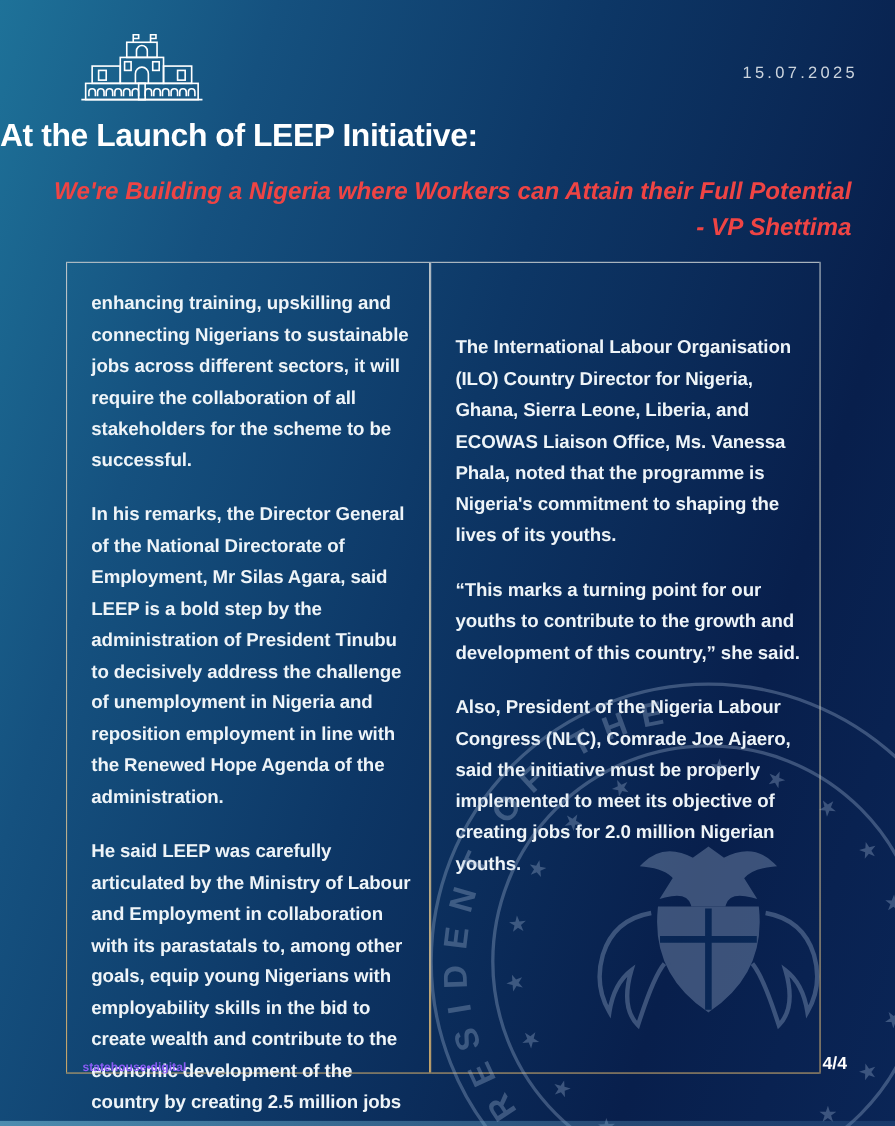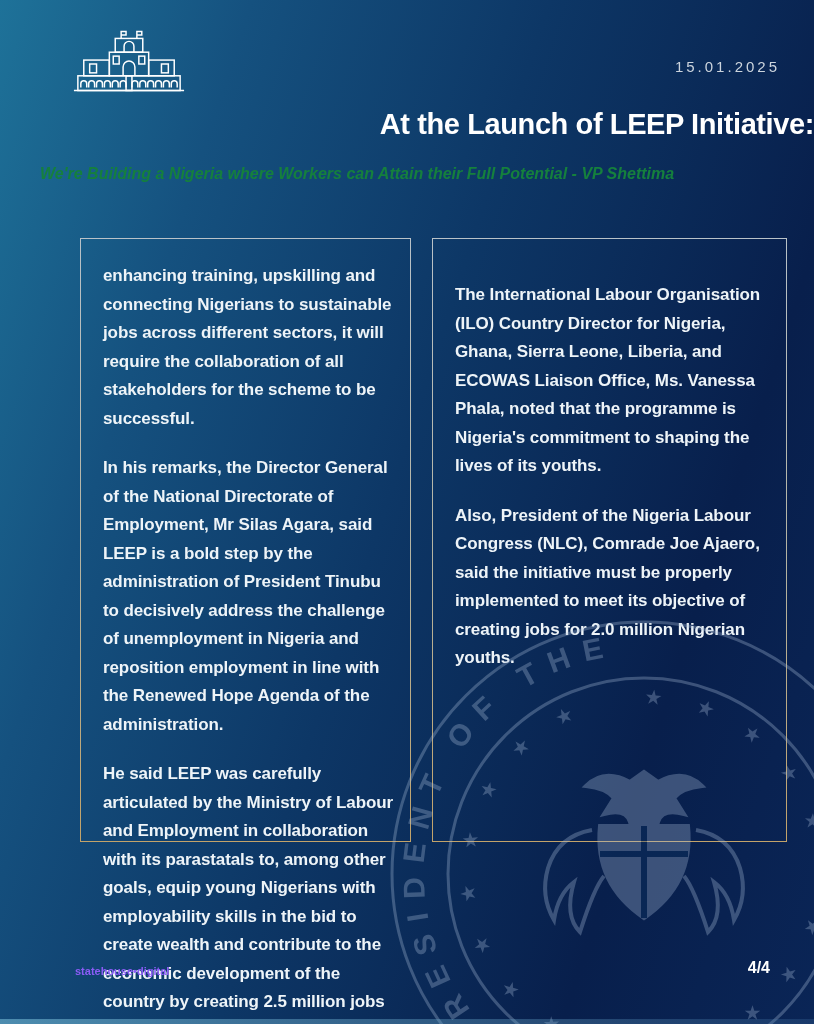--- a/index.html
+++ b/index.html
@@ -16,42 +16,41 @@
   .page { position:absolute; inset:0; }
 
   
   .logo { position:absolute; left:70px; top:28px; width:118px; height:72px; }
   .date {
     position:absolute; top:58px; right:34px;
     font-size:15px; letter-spacing:3px; color:#ccd4dd; font-weight:400;
   }
   .title {
     position:absolute; top:108px; left:0; width:100%;
-    text-align:right; font-size:29px; font-weight:800; letter-spacing:-0.4px;
+    text-align:left; font-size:29px; font-weight:800; letter-spacing:-0.4px;
     color:#ffffff;
-    padding-left:24px;
   }
   .subtitle {
     position:absolute; top:157px; left:40px; right:40px;
-    text-align:left; font-style:italic; font-weight:700;
-    font-size:16px; line-height:33px; color:#15803d;
+    text-align:right; font-style:italic; font-weight:700;
+    font-size:22px; line-height:33px; color:#ef4444;
   }
 
   
   .columns {
-    position:absolute; left:80px; top:238px; width:707px; height:604px;
-    display:flex; gap:21px;
+    position:absolute; left:60px; top:238px; width:707px; height:738px;
+    display:flex; 
   }
   .col {
     border:1.5px solid;
     border-image:linear-gradient(to bottom, #b9c2c8 0%, #b4b3a0 55%, #c3a369 100%) 1;
     height:100%;
   }
   .col.left  { width:331px; padding:23px 14px 18px 22px; }
-  .col.right { width:355px; padding:42px 16px 18px 22px; }
+  .col.right { width:355px; padding:63px 16px 18px 22px; }
   .col p {
     font-size:17px; line-height:28.5px; font-weight:700;
     letter-spacing:-0.1px; color:#eef4f8; margin-bottom:21px;
   }
 
   
   .brand {
     position:absolute; left:75px; bottom:47px;
     font-size:11px; font-weight:700; color:#8b5cf6;
   }
@@ -108,36 +107,37 @@
         <use href="#arch" x="71" y="52"></use>
         <use href="#arch" x="79" y="52"></use>
       <use href="#arch" x="87" y="52"></use>
         <use href="#arch" x="95" y="52"></use>
         <use href="#arch" x="103" y="52"></use>
     </g>
     <path d="M57,48 h6 v15 h-6 z"></path>
     <line x1="4" y1="63" x2="116" y2="63"></line>
   </svg>
 
-  <div class="date">15.01.2025</div>
+  <div class="date">15.07.2025</div>
 
   <h1 class="title">At the Launch of LEEP Initiative:</h1>
 
   <div class="subtitle">
     <div>We're Building a Nigeria where Workers can Attain their Full Potential - VP Shettima</div>
   </div>
 
   <div class="columns">
     <div class="col left">
       <p>enhancing training, upskilling and connecting Nigerians to sustainable jobs across different sectors, it will require the collaboration of all stakeholders for the scheme to be successful.</p>
       <p>In his remarks, the Director General of the National Directorate of Employment, Mr Silas Agara, said LEEP is a bold step by the administration of President Tinubu to decisively address the challenge of unemployment in Nigeria and reposition employment in line with the Renewed Hope Agenda of the administration.</p>
       <p>He said LEEP was carefully articulated by the Ministry of Labour and Employment in collaboration with its parastatals to, among other goals, equip young Nigerians with employability skills in the bid to create wealth and contribute to the economic development of the country by creating 2.5 million jobs in two years.</p>
     </div>
     <div class="col right">
       <p>The International Labour Organisation (ILO) Country Director for Nigeria, Ghana, Sierra Leone, Liberia, and ECOWAS Liaison Office, Ms. Vanessa Phala, noted that the programme is Nigeria's commitment to shaping the lives of its youths.</p>
+      <p>“This marks a turning point for our youths to contribute to the growth and development of this country,” she said.</p>
       <p>Also, President of the Nigeria Labour Congress (NLC), Comrade Joe Ajaero, said the initiative must be properly implemented to meet its objective of creating jobs for 2.0 million Nigerian youths.</p>
     </div>
   </div>
 
   <svg class="seal" viewBox="0 0 640 640">
     <defs>
       <path id="ringPath" d="M320,100 a220,220 0 1,1 -0.1,0"></path>
       <path id="starPath" d="M320,150 a170,170 0 1,1 -0.1,0"></path>
       <path id="bannerPath" d="M195,488 q125,62 250,0"></path>
     </defs>

